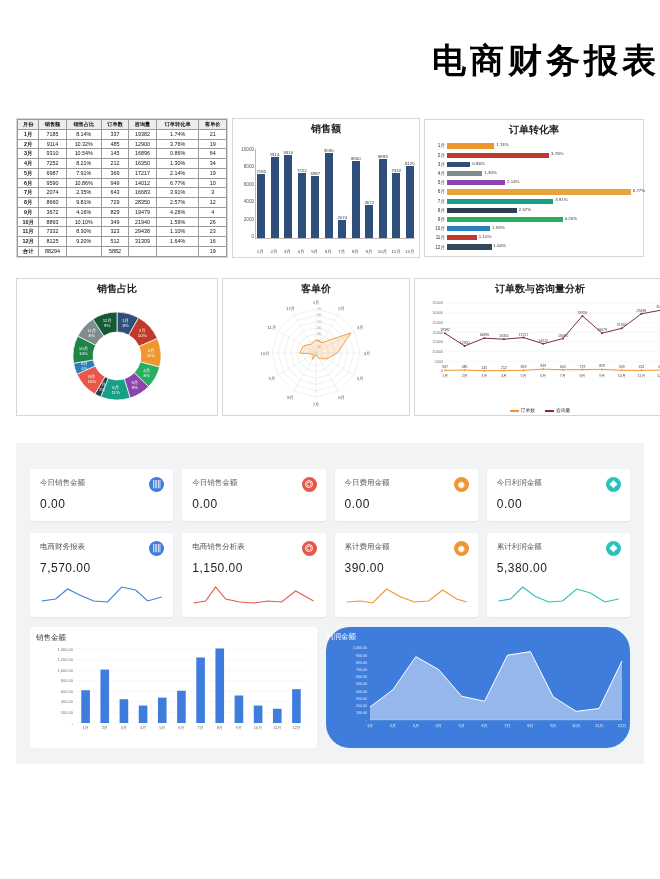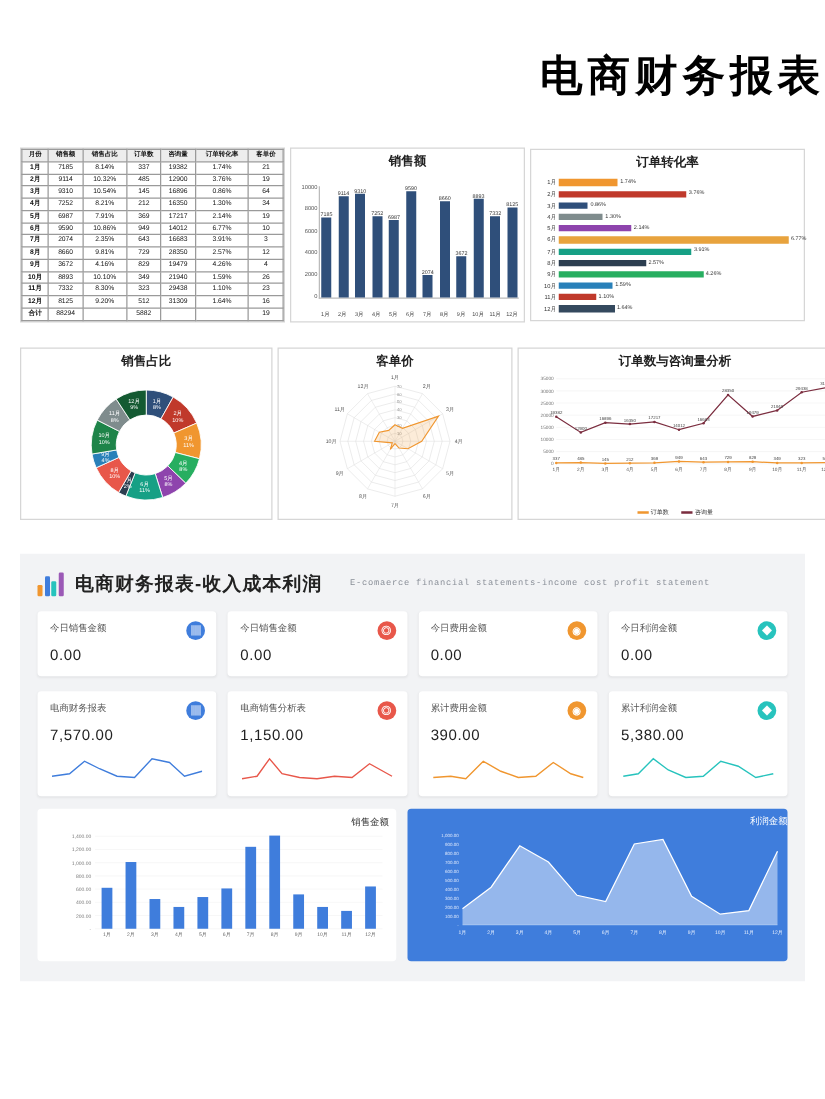--- a/index.html
+++ b/index.html
@@ -132,22 +132,22 @@
     position:absolute; right:9px; top:8px;
     width:15px; height:15px; border-radius:50%;
     display:flex; align-items:center; justify-content:center;
     color:#fff; font-size:8px; font-weight:bold;
   }
   .card .spark { margin-top:6px; height:26px; }
 
   .charts2 { display:flex; gap:9px; margin-top:10px; }
   .c2 { background:#fff; border-radius:3px; padding:6px 6px 4px; }
   .c2.left { width:287px; }
-  .c2.right { flex:1; background:#3f7ddc; padding:0; }
-  .c2title { text-align:right; font-size:7.5px; color:#333; margin-bottom:2px;font-family:Liberation Serif, serif; }
+  .c2.right { flex:1; background:#3f7ddc; padding:0;border-radius:24px; }
+  .c2title { text-align:left; font-size:7.5px; color:#333; margin-bottom:2px;font-family:Liberation Serif, serif; }
   .c2title.inv { color:#fff; padding-top:5px; }
 </style>
 </head>
 <body>
 
 <div class="page">
 
   <div class="main-title">电商财务报表</div>
 
   <div class="sheet1">
@@ -637,30 +637,20 @@
           <div class="legend">
             <span><i style="background:#f0962f"></i><b style="font-weight:normal">订单数</b></span>
             <span><i style="background:#7b2d3f"></i><b style="font-weight:normal">咨询量</b></span>
           </div>
         </div>
       </div>
     </div>
   </div>
 
   <div class="sheet2">
-    <div class="s2head">
-      <div class="s2logo">
-        <span style="height:9px;background:#f0962f"></span>
-        <span style="height:16px;background:#3f7ddc"></span>
-        <span style="height:12px;background:#27c3bd"></span>
-        <span style="height:19px;background:#9b59b6"></span>
-      </div>
-      <div class="s2title">电商财务报表-收入成本利润</div>
-      <div class="s2sub">E-comaerce financial statements-income cost profit statement</div>
-    </div>
 
     <div class="cards" id="cards1">
         <div class="card">
           <div class="cicon" style="background: rgb(63, 125, 220);">▥</div>
           <div class="clab">今日销售金额</div>
           <div class="cval">0.00</div>
         </div>
         <div class="card">
           <div class="cicon" style="background: rgb(232, 87, 74);">◎</div>
           <div class="clab">今日销售金额</div>

